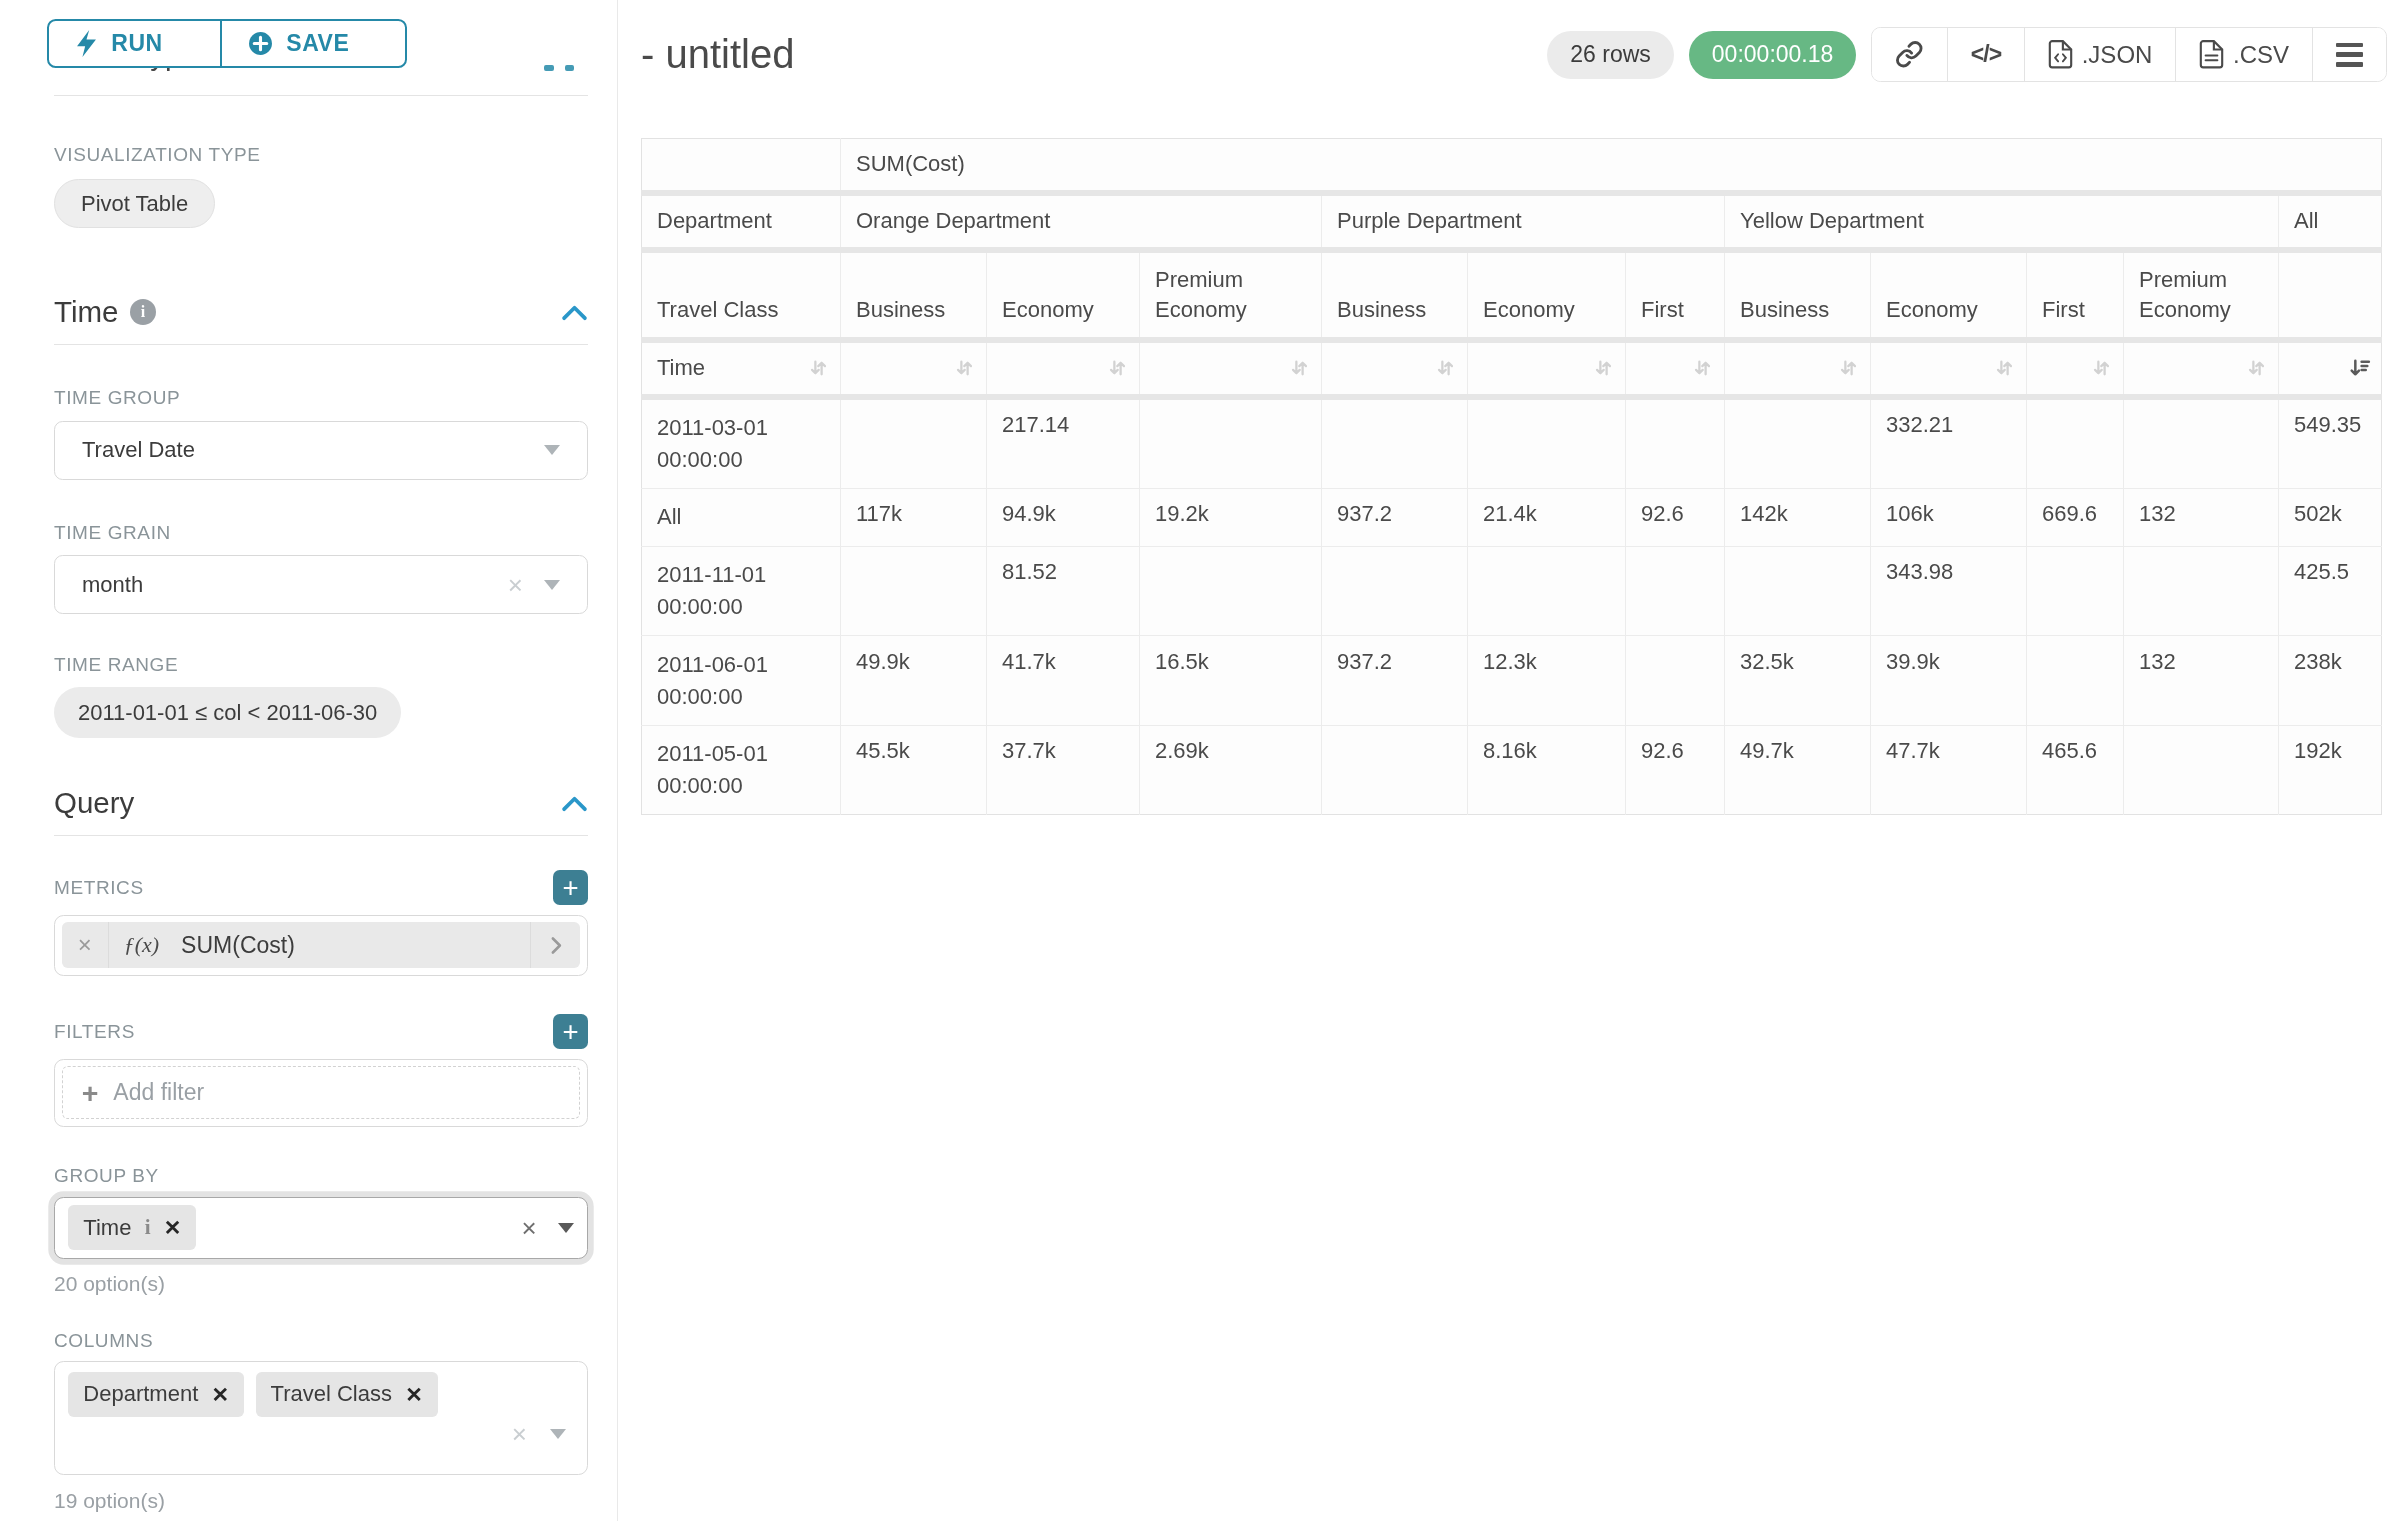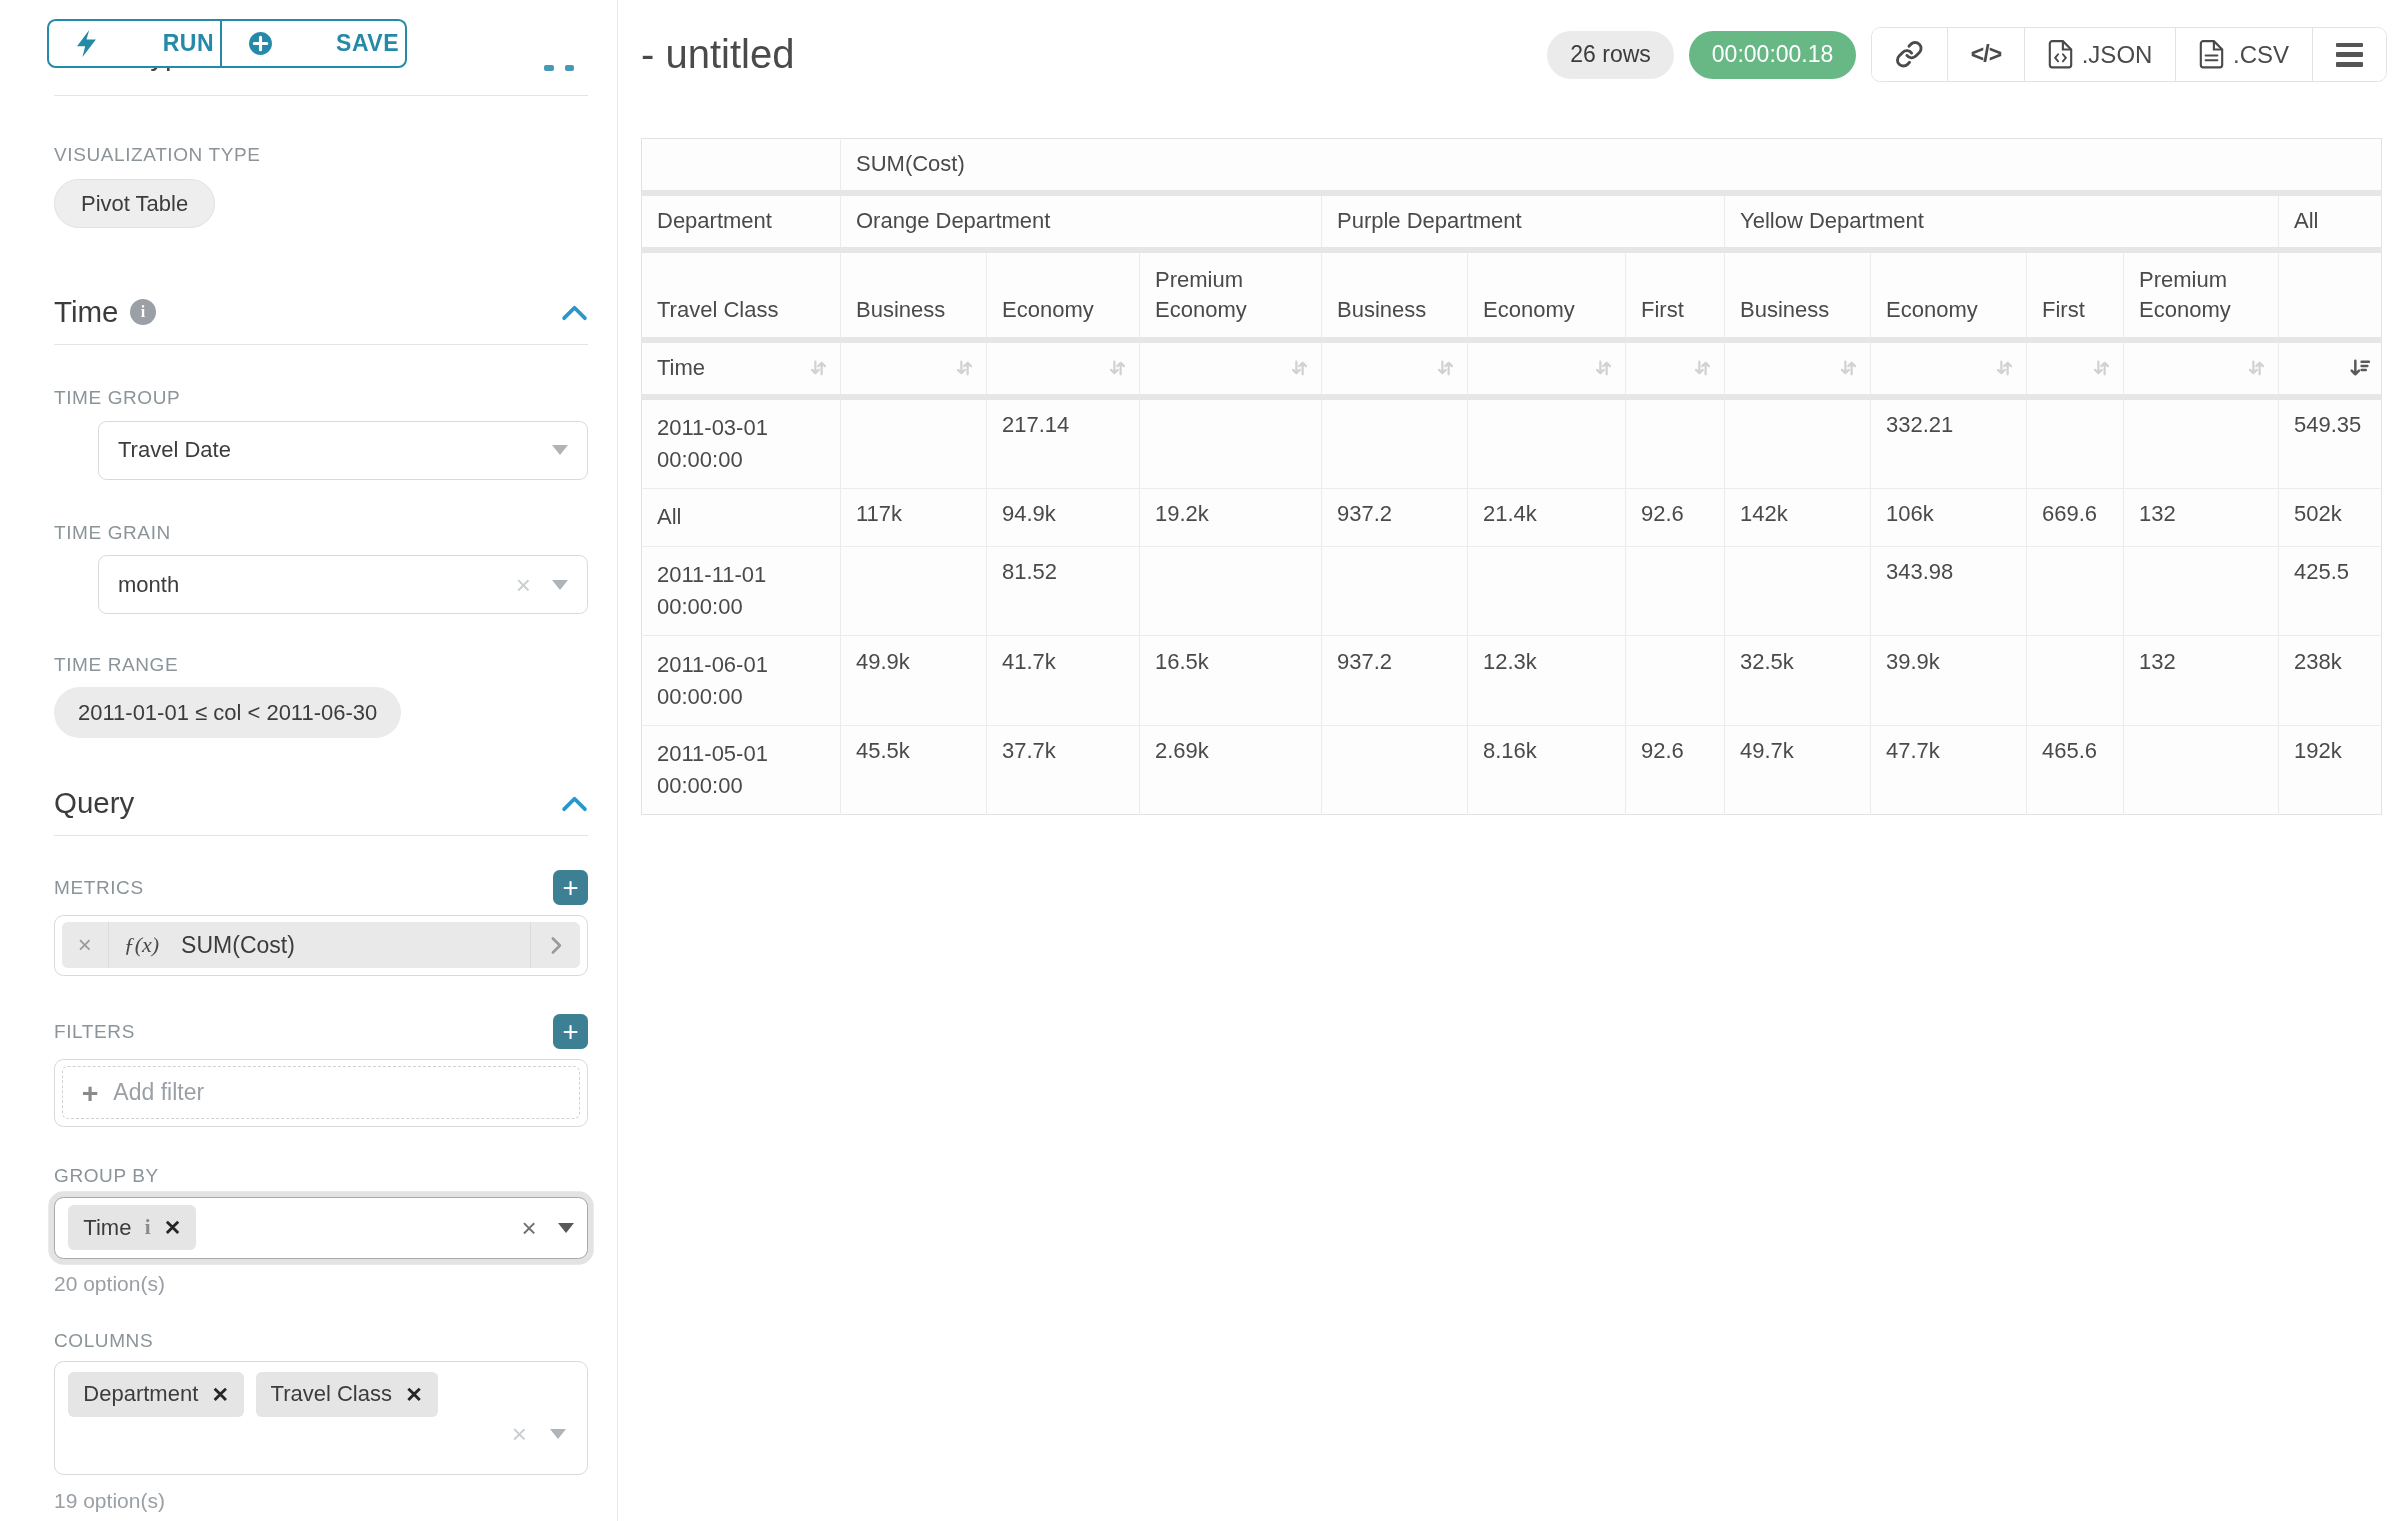--- a/index.html
+++ b/index.html
@@ -3,37 +3,37 @@
 <meta charset="utf-8">
 <style>
   html,body{margin:0;padding:0;background:#fff;}
   body{width:2406px;height:1522px;overflow:hidden;font-family:"Liberation Sans",sans-serif;color:#3c3c3c;}
   .app{position:relative;width:2406px;height:1522px;background:#fff;}
 
   
   .sidebar{position:absolute;left:0;top:0;width:618px;height:1522px;background:#fff;border-right:1.9px solid #e9e9e9;box-sizing:border-box;}
   .chart-type-heading{position:absolute;left:54px;top:38px;font-size:29.5px;color:#454545;}
   .btn-row{position:absolute;left:47px;top:19px;display:flex;z-index:3;}
-  .btn{display:flex;align-items:center;justify-content:space-between;gap:13.3px;height:49px;background:#fff;border:2.4px solid #2589a8;color:#2589a8;font-weight:700;font-size:23px;letter-spacing:0.5px;cursor:pointer;font-family:inherit;padding-left:26px;}
+  .btn{display:flex;align-items:center;justify-content:flex-start;gap:13.3px;height:49px;background:#fff;border:2.4px solid #2589a8;color:#2589a8;font-weight:700;font-size:23px;letter-spacing:0.5px;cursor:pointer;font-family:inherit;padding-left:26px;}
   .btn.run{width:174px;border-radius:8.6px 0 0 8.6px;border-right-width:1.2px;}
   .btn.save{width:186px;border-radius:0 8.6px 8.6px 0;border-left-width:1.2px;}
   .drag-dots{position:absolute;left:544px;top:65px;display:flex;gap:11.4px;z-index:2;}
   .drag-dots i{width:9.5px;height:5.7px;border-radius:1.9px;background:#2589a8;opacity:.85;}
   .sep{border:none;border-top:1.9px solid #e4e4e4;margin:0;}
   .top-sep{position:absolute;left:54px;top:95px;width:534px;}
   .side-flow{position:absolute;left:54px;top:114px;width:534px;}
   .ctl-label{font-size:19px;color:#8a9499;letter-spacing:0.6px;}
   .viz-pill{display:inline-block;margin-top:13.3px;padding:10.5px 26px;background:#eeeeee;border:1px solid #e1e1e1;border-radius:28.5px;font-size:22px;color:#3c3c3c;}
   .section-head{display:flex;align-items:center;margin-top:67px;}
   .section-title{font-size:29.5px;color:#3c3c3c;}
   .info-circle{width:26px;height:26px;margin-left:11.4px;border-radius:50%;background:#9aa0a5;color:#fff;font-size:16px;font-weight:700;display:flex;align-items:center;justify-content:center;font-family:"Liberation Serif",serif;}
   .chev-up{margin-left:auto;}
   .head-sep{margin-top:15px;}
   .mt-lb1{margin-top:42px;}
-  .select{margin-top:11.4px;height:59px;border:1.9px solid #d9d9d9;border-radius:8.6px;display:flex;align-items:center;padding:0 19px;box-sizing:border-box;background:#fff;font-size:22px;color:#3c3c3c;margin-left:44px;}
+  .select{margin-top:11.4px;height:59px;border:1.9px solid #d9d9d9;border-radius:8.6px;display:flex;align-items:center;padding:0 27px;box-sizing:border-box;background:#fff;font-size:22px;color:#3c3c3c;}
   .select .grow{flex:1;}
   .clear-x{font-size:26px;color:#c9ced1;margin-right:21px;line-height:1;}
   .caret{width:0;height:0;border-left:8.6px solid transparent;border-right:8.6px solid transparent;border-top:10.5px solid #aeb4b8;}
   .range-pill{display:inline-block;margin-top:11.4px;padding:12.4px 24px;background:#ebebeb;border-radius:28.5px;font-size:22px;color:#3c3c3c;}
   .label-row{display:flex;align-items:center;justify-content:space-between;}
   .add-btn{width:35px;height:35px;border:none;border-radius:6.7px;background:#3d7f93;color:#fff;font-size:27.6px;line-height:1;display:flex;align-items:center;justify-content:center;cursor:pointer;padding:0;}
   .metric-box{margin-top:9.5px;border:1.9px solid #d9d9d9;border-radius:9.5px;padding:6.7px;box-sizing:border-box;}
   .metric-chip{display:flex;align-items:stretch;background:#e9e9e9;border-radius:5.7px;height:46px;overflow:hidden;}
   .metric-x{width:46px;display:flex;align-items:center;justify-content:center;color:#9a9a9a;font-size:24px;border-right:1.9px solid #dcdcdc;}
   .metric-main{flex:1;display:flex;align-items:center;padding-left:15px;gap:22px;font-size:23px;color:#3c3c3c;}

